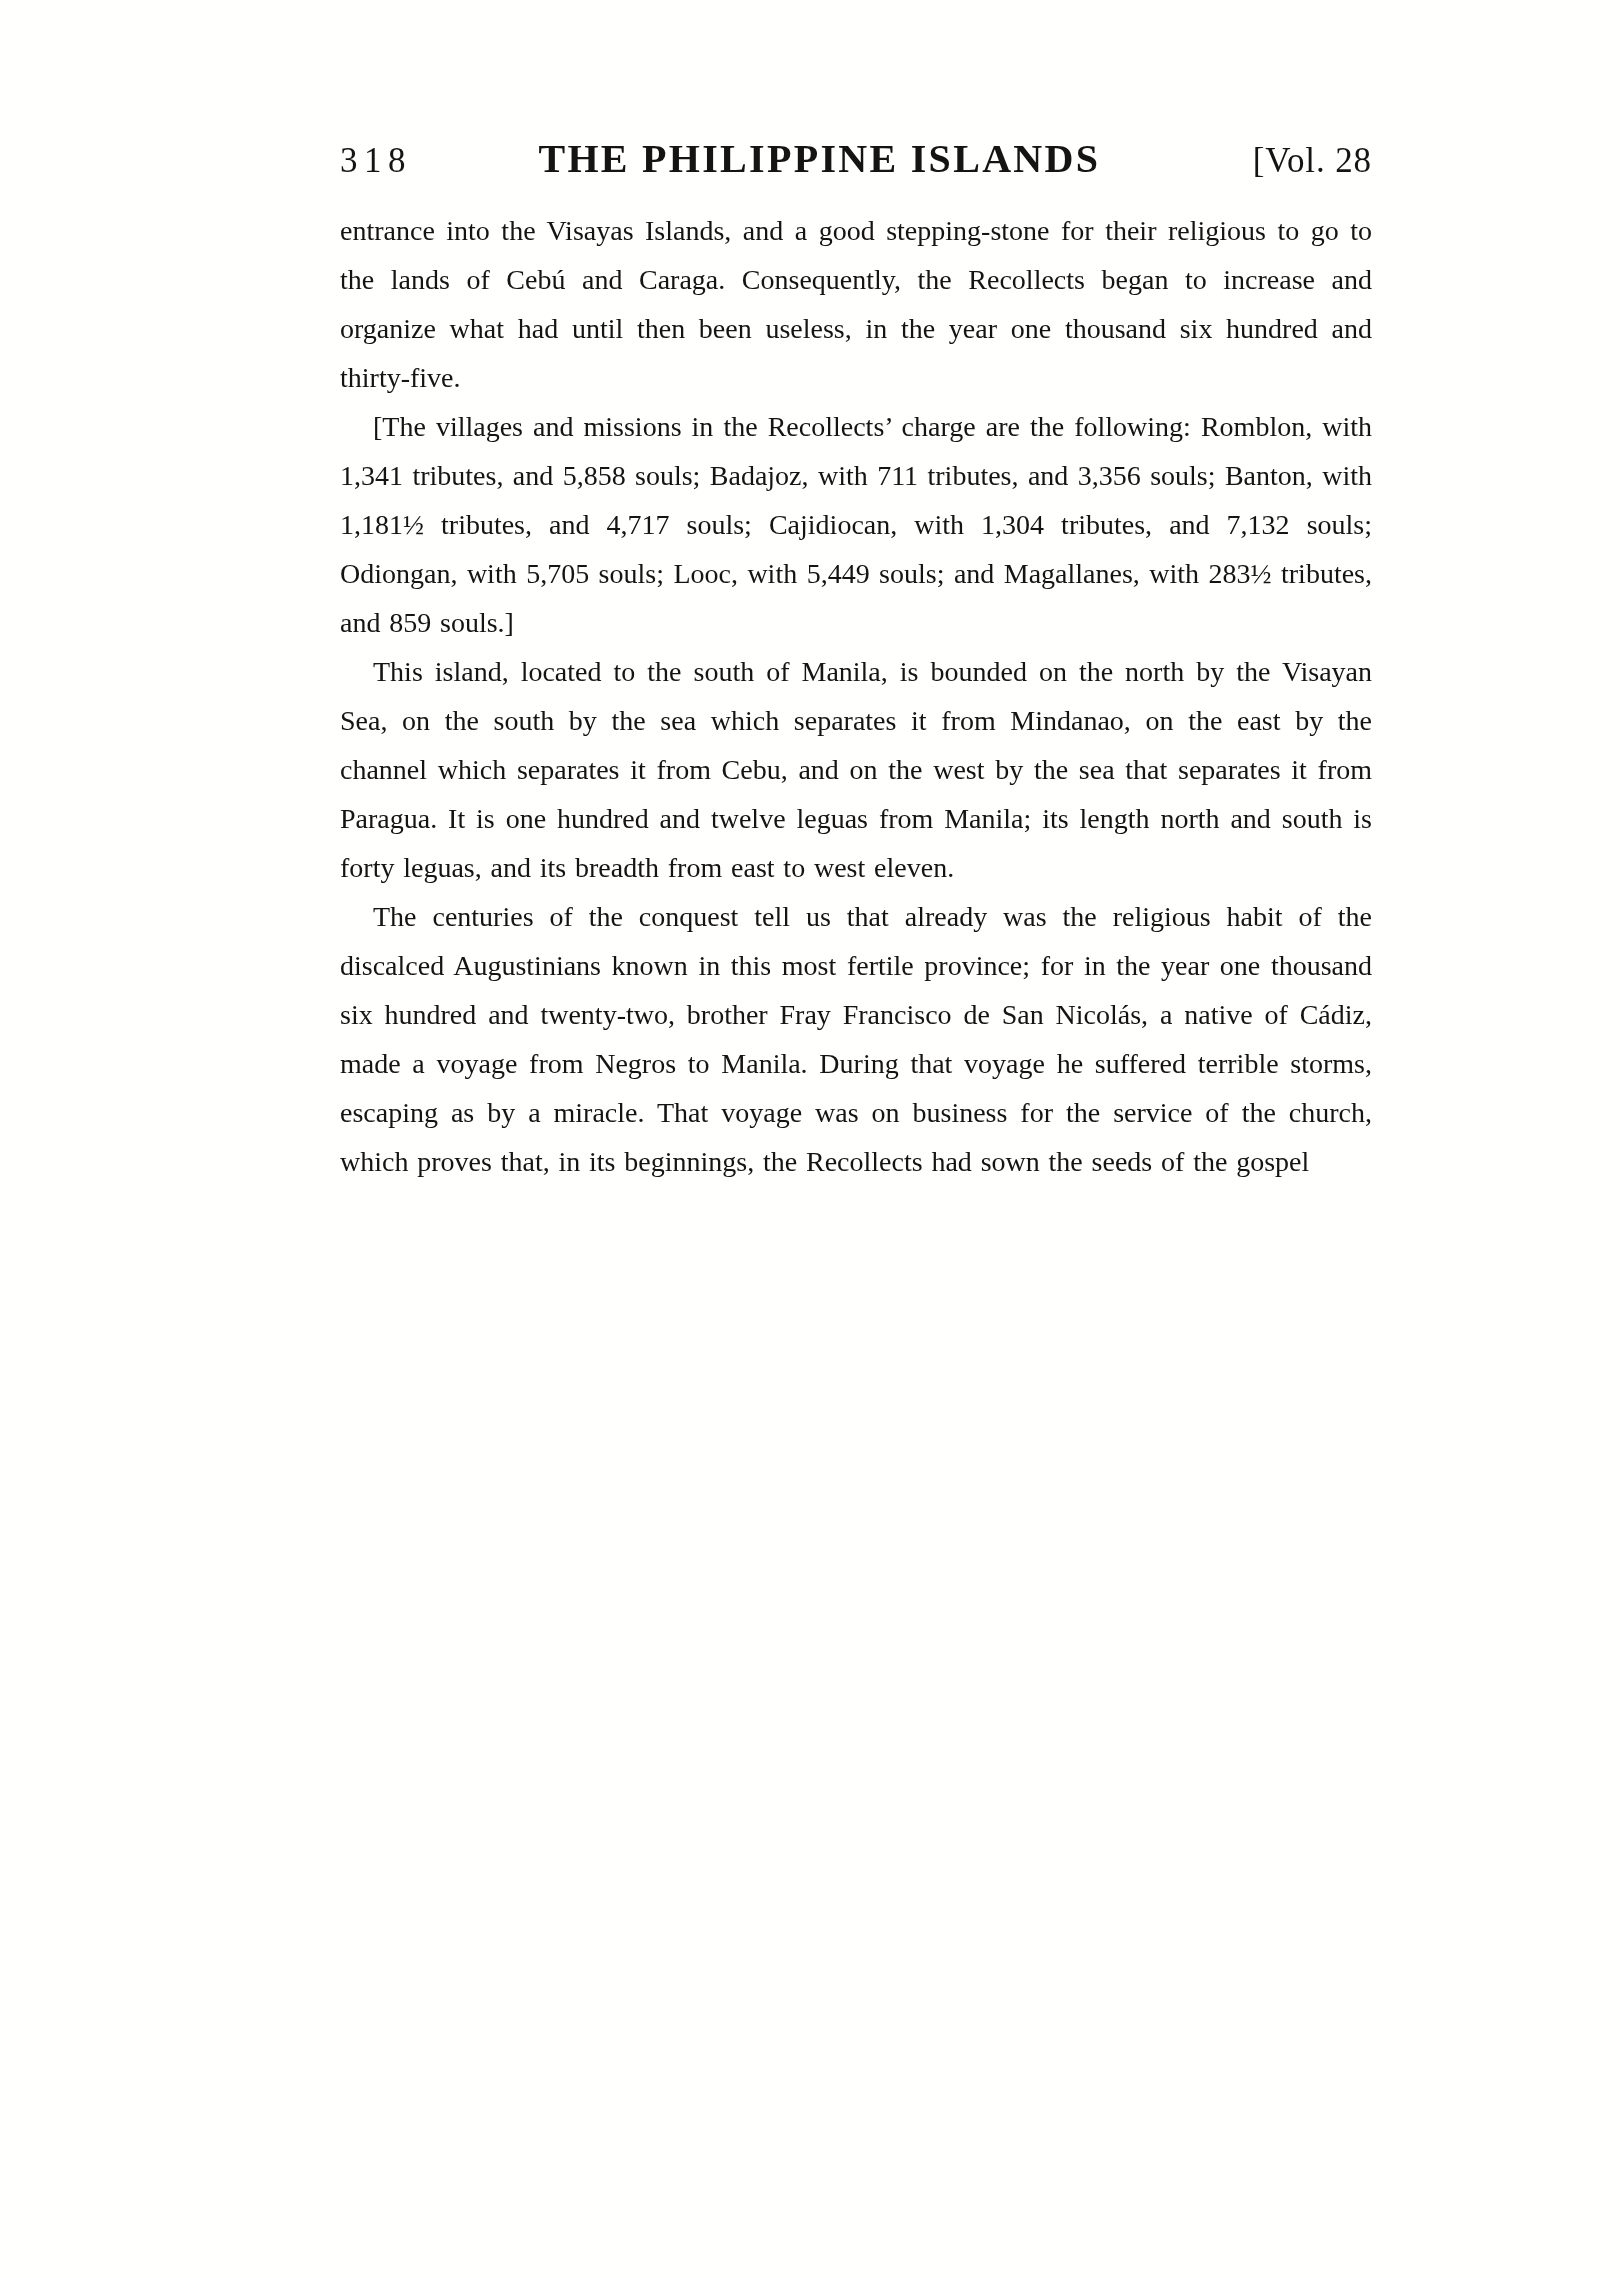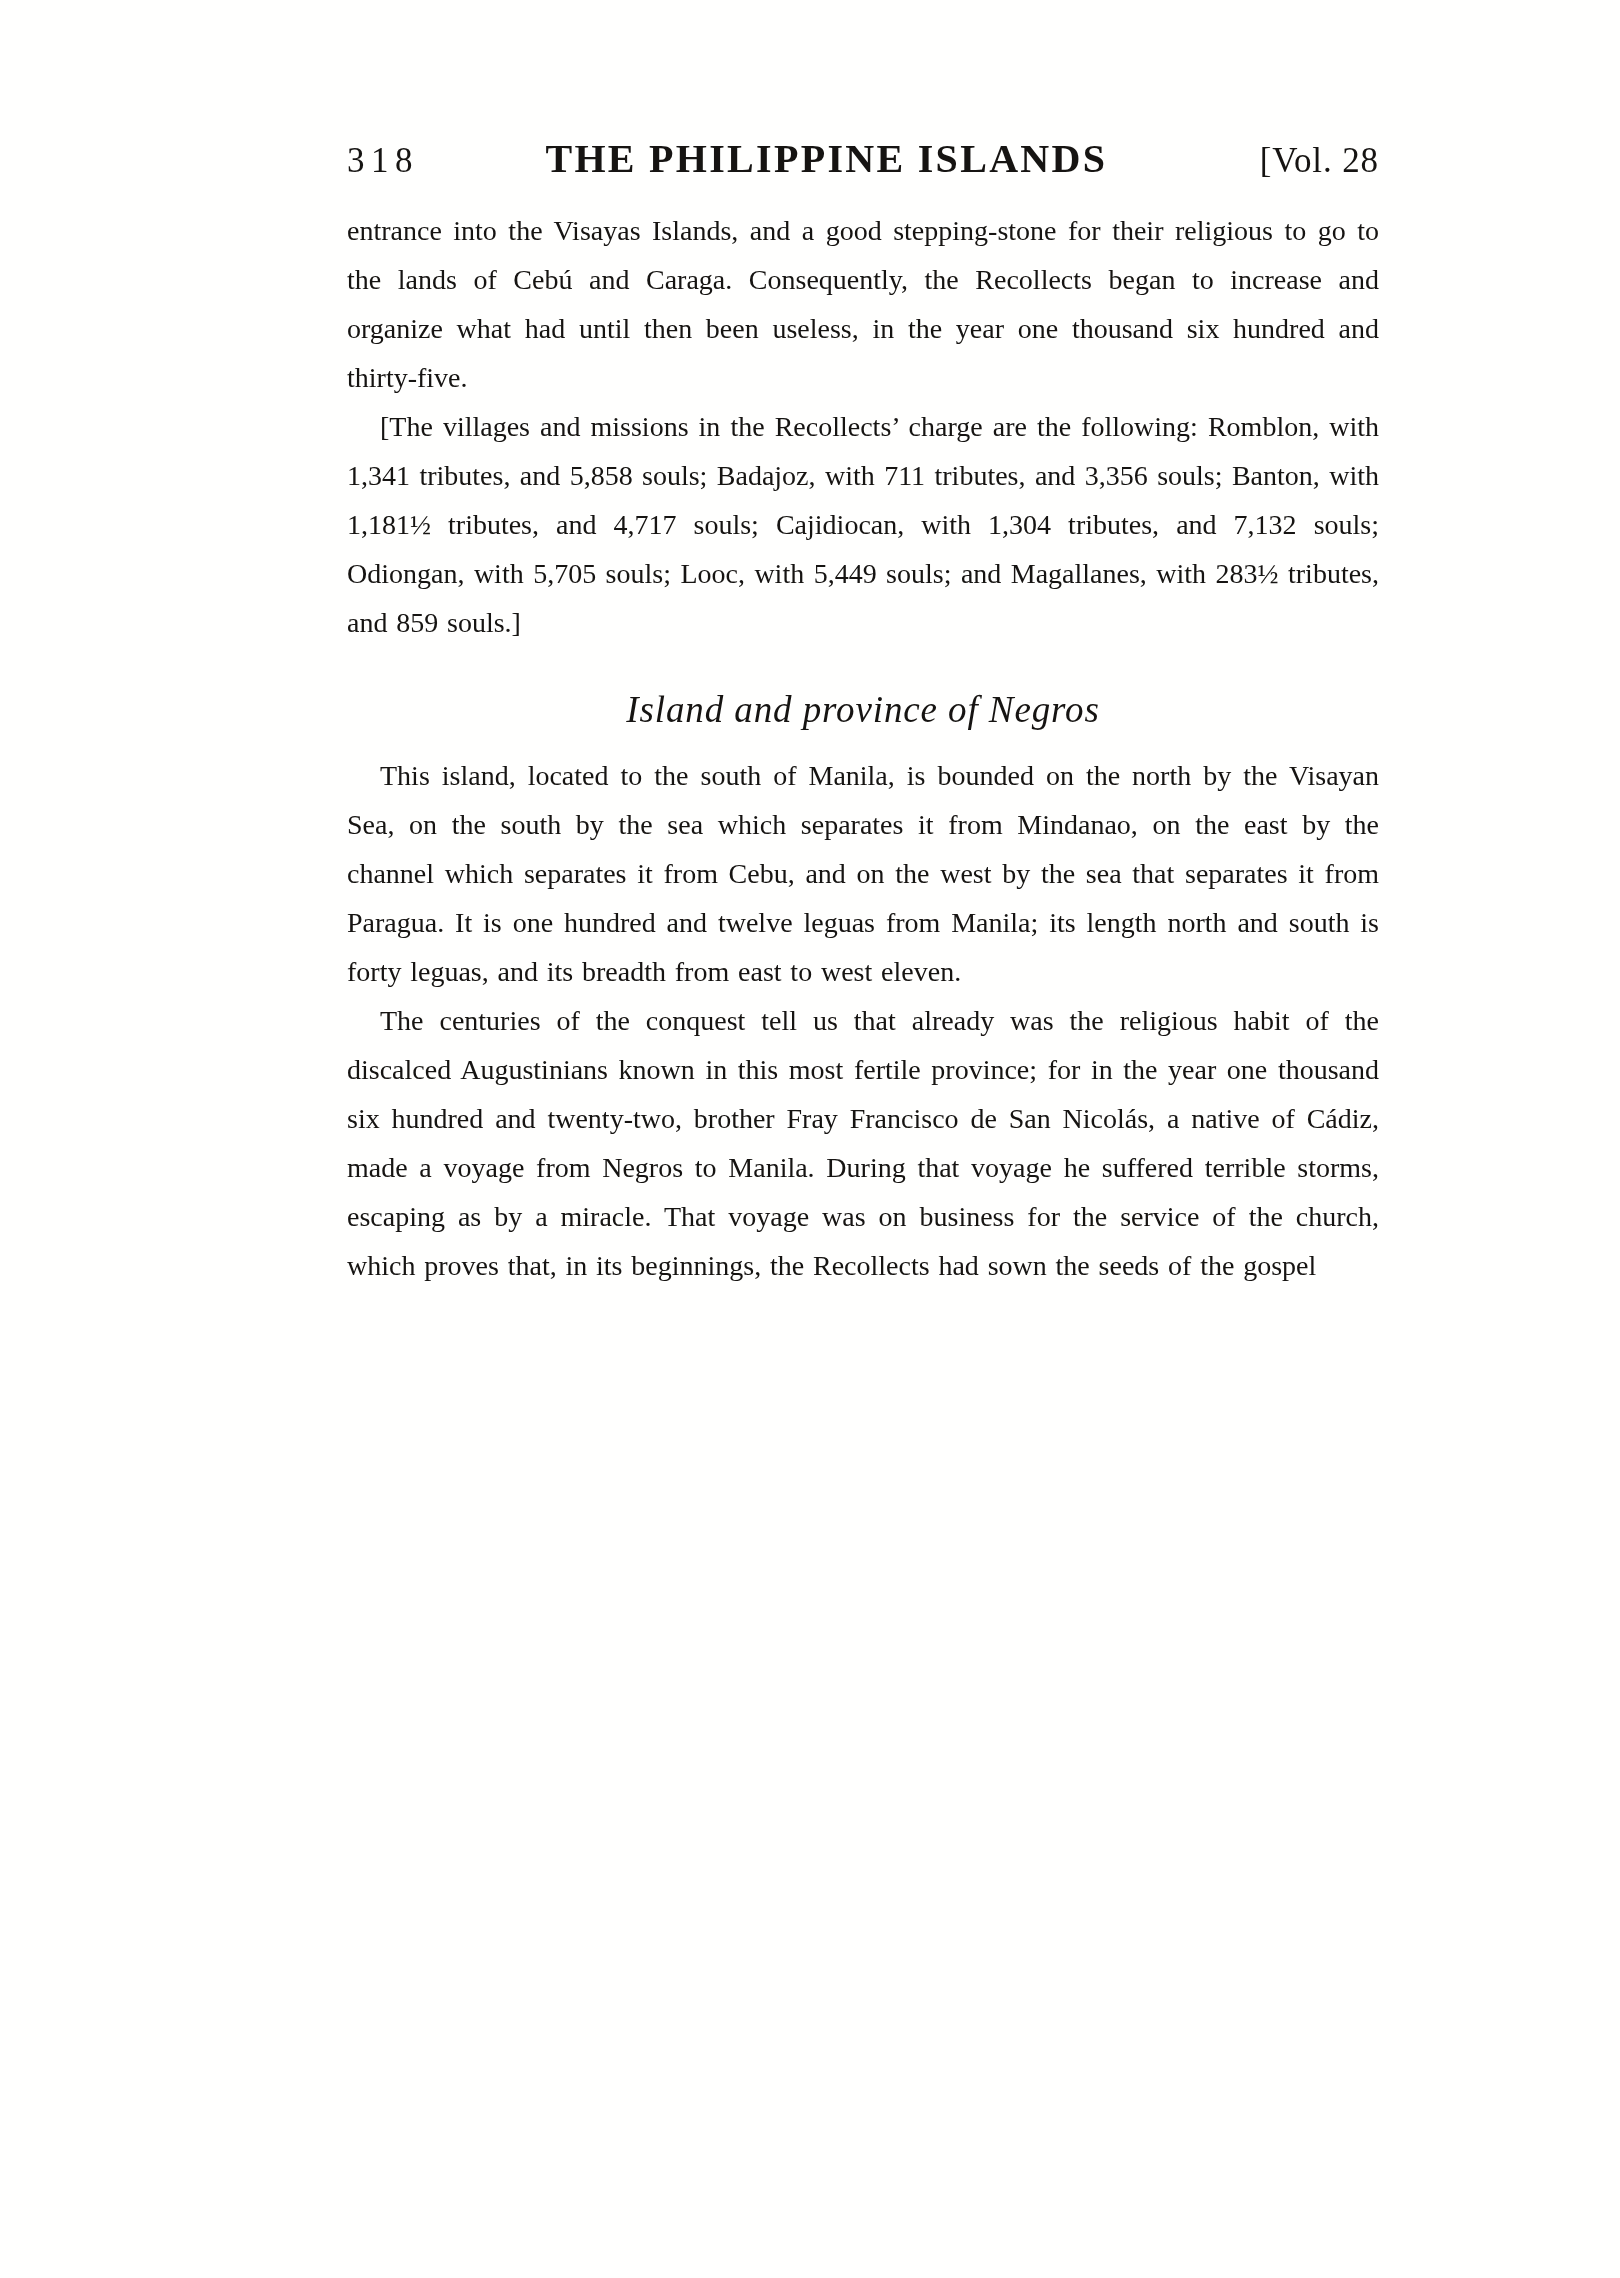--- a/index.html
+++ b/index.html
@@ -13,21 +13,21 @@
     height: 2279px;
     margin: 0 auto;
     background: #fffffe;
     color: #161412;
     font-family: "Liberation Serif", "DejaVu Serif", serif;
     overflow: hidden;
     box-sizing: border-box;
   }
   .text-block {
     position: absolute;
-    left: 347px;
+    left: 340px;
     top: 135px;
     width: 1032px;
   }
   .page-header {
     display: flex;
     justify-content: space-between;
     align-items: baseline;
     margin-bottom: 24px;
   }
   .page-number {
@@ -74,21 +74,20 @@
       <span class="page-number">318</span>
       <span class="running-title">THE PHILIPPINE ISLANDS</span>
       <span class="volume-label">[Vol. 28</span>
     </header>
 
     <main class="body-text">
       <p class="no-indent">entrance into the Visayas Islands, and a good stepping-stone for their religious to go to the lands of Cebú and Caraga.  Consequently, the Recollects began to increase and organize what had until then been useless, in the year one thousand six hundred and thirty-five.</p>
 
       <p class="indent">[The villages and missions in the Recollects’ charge are the following:  Romblon, with 1,341 tributes, and 5,858 souls; Badajoz, with 711 tributes, and 3,356 souls; Banton, with 1,181½ tributes, and 4,717 souls; Cajidiocan, with 1,304 tributes, and 7,132 souls; Odiongan, with 5,705 souls; Looc, with 5,449 souls; and Magallanes, with 283½ tributes, and 859 souls.]</p>
 
-      <h2 class="section-heading">Island and province of Negros</h2>
 
       <p class="indent">This island, located to the south of Manila, is bounded on the north by the Visayan Sea, on the south by the sea which separates it from Mindanao, on the east by the channel which separates it from Cebu, and on the west by the sea that separates it from Paragua.  It is one hundred and twelve leguas from Manila; its length north and south is forty leguas, and its breadth from east to west eleven.</p>
 
       <p class="indent">The centuries of the conquest tell us that already was the religious habit of the discalced Augustinians known in this most fertile province; for in the year one thousand six hundred and twenty-two, brother Fray Francisco de San Nicolás, a native of Cádiz, made a voyage from Negros to Manila.  During that voyage he suffered terrible storms, escaping as by a miracle.  That voyage was on business for the service of the church, which proves that, in its beginnings, the Recollects had sown the seeds of the gospel</p>
     </main>
 
   </div>
 </div>
 
 

